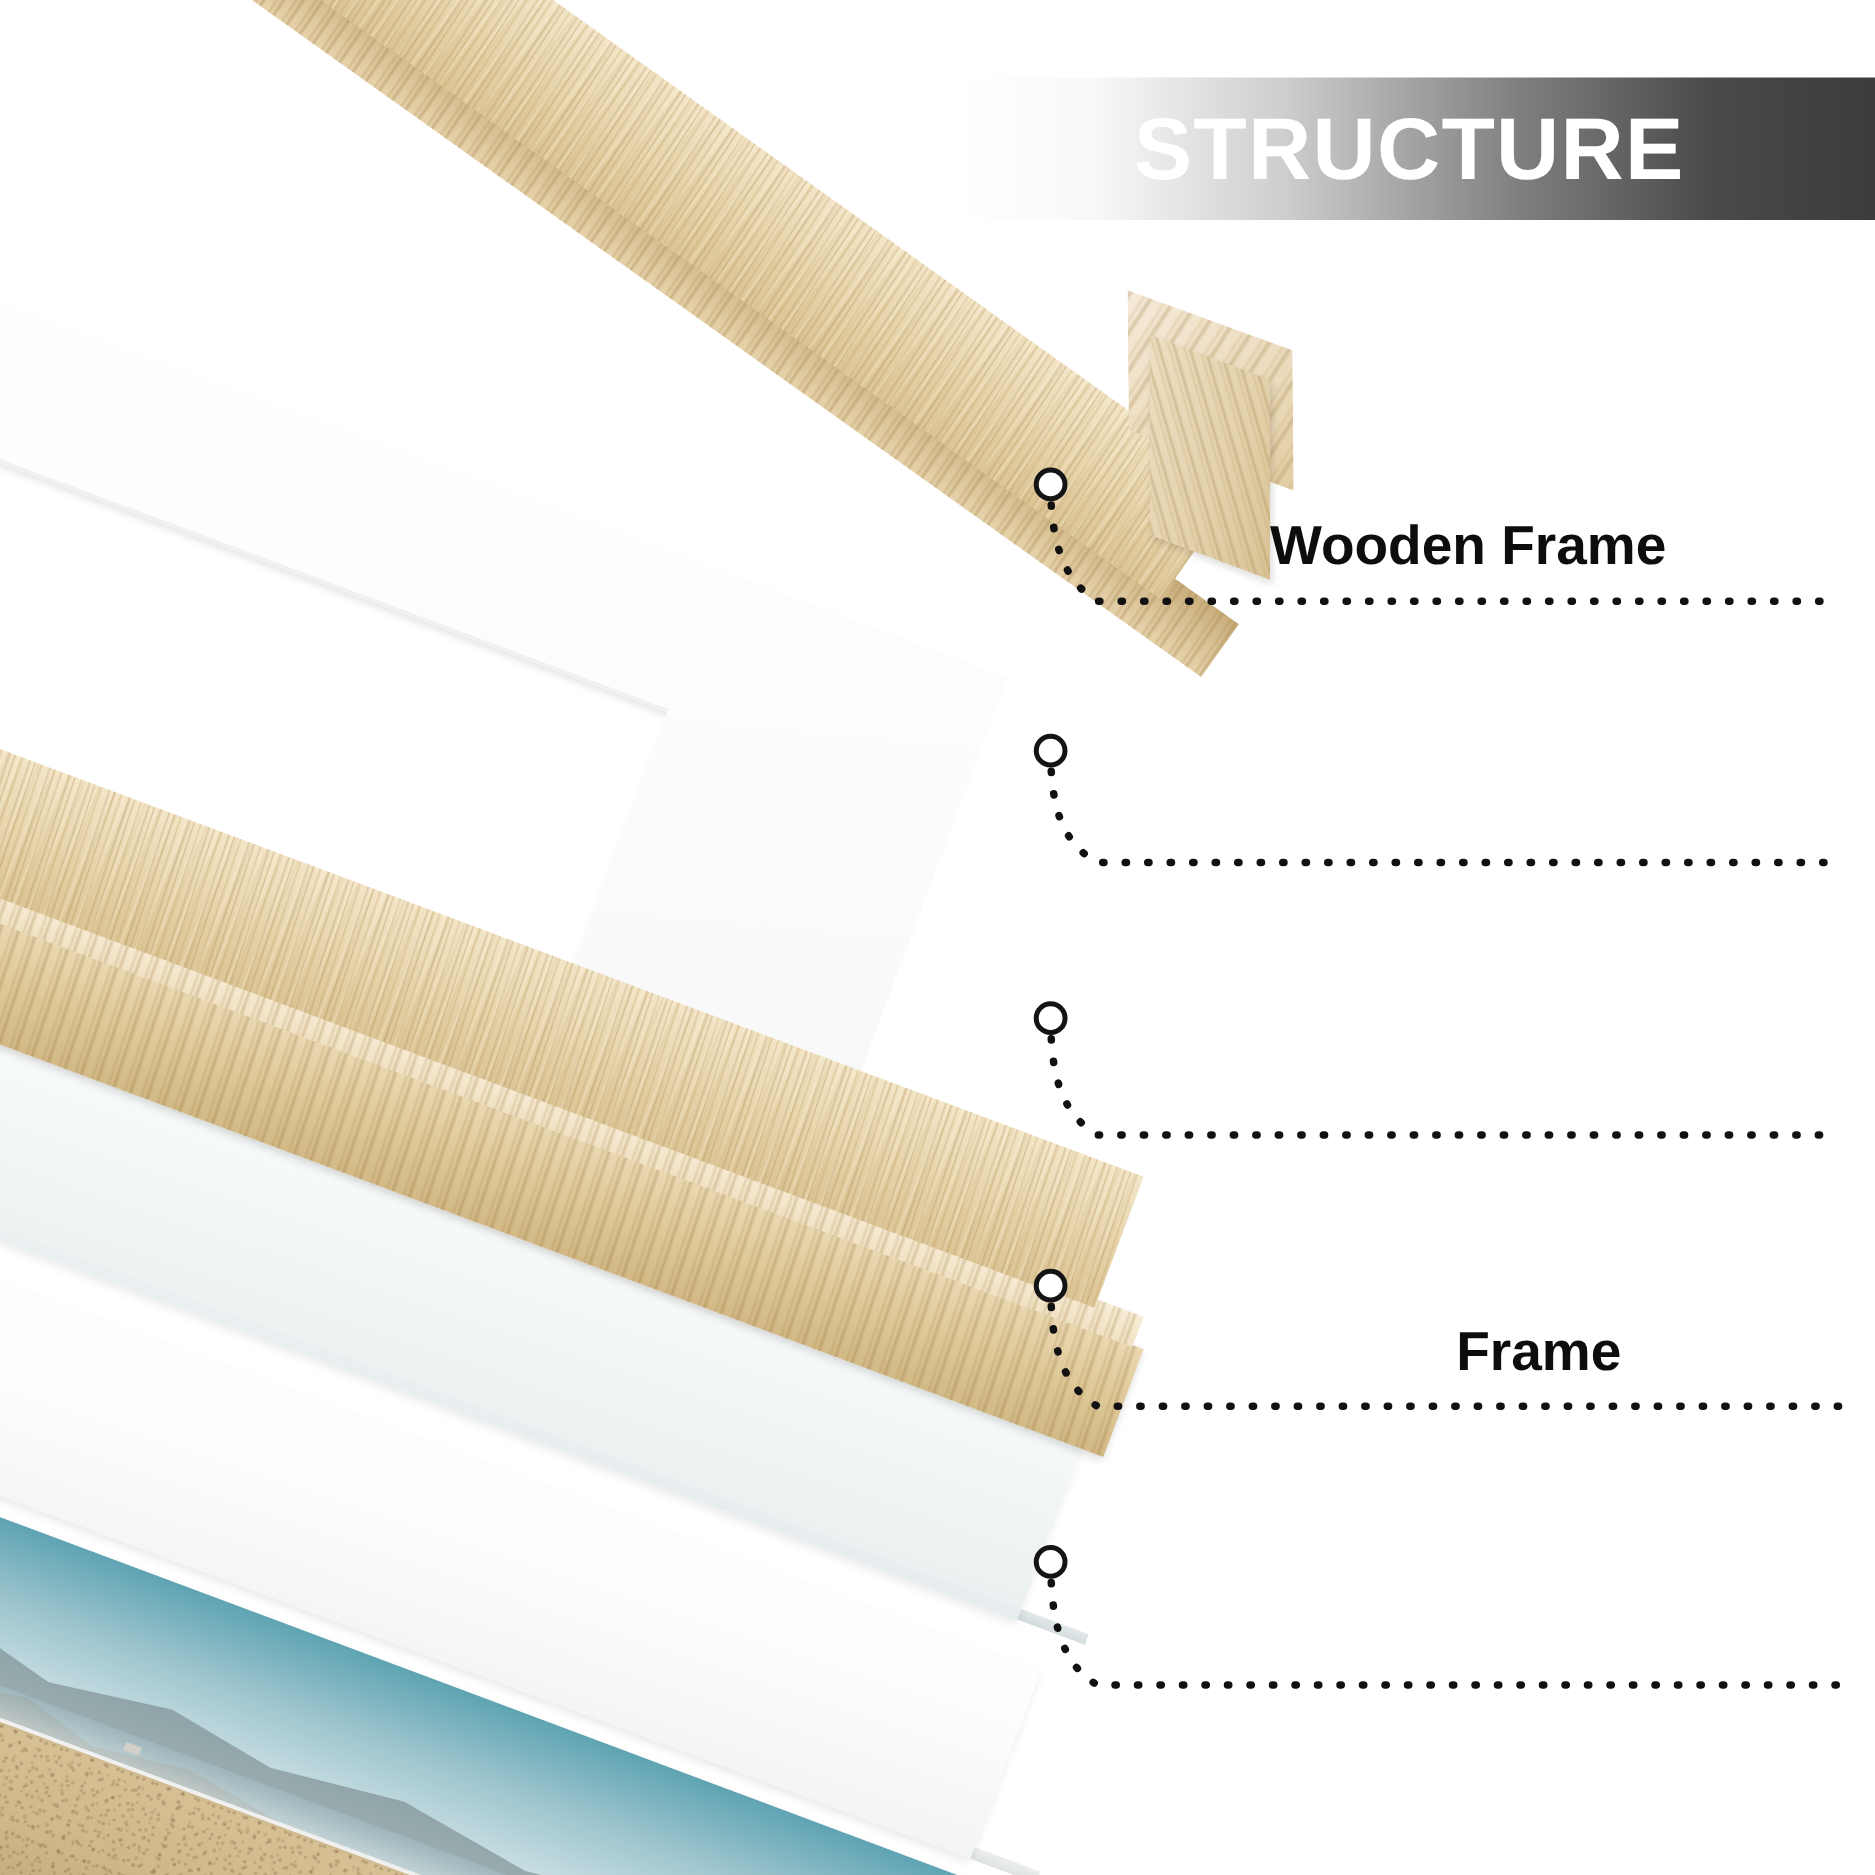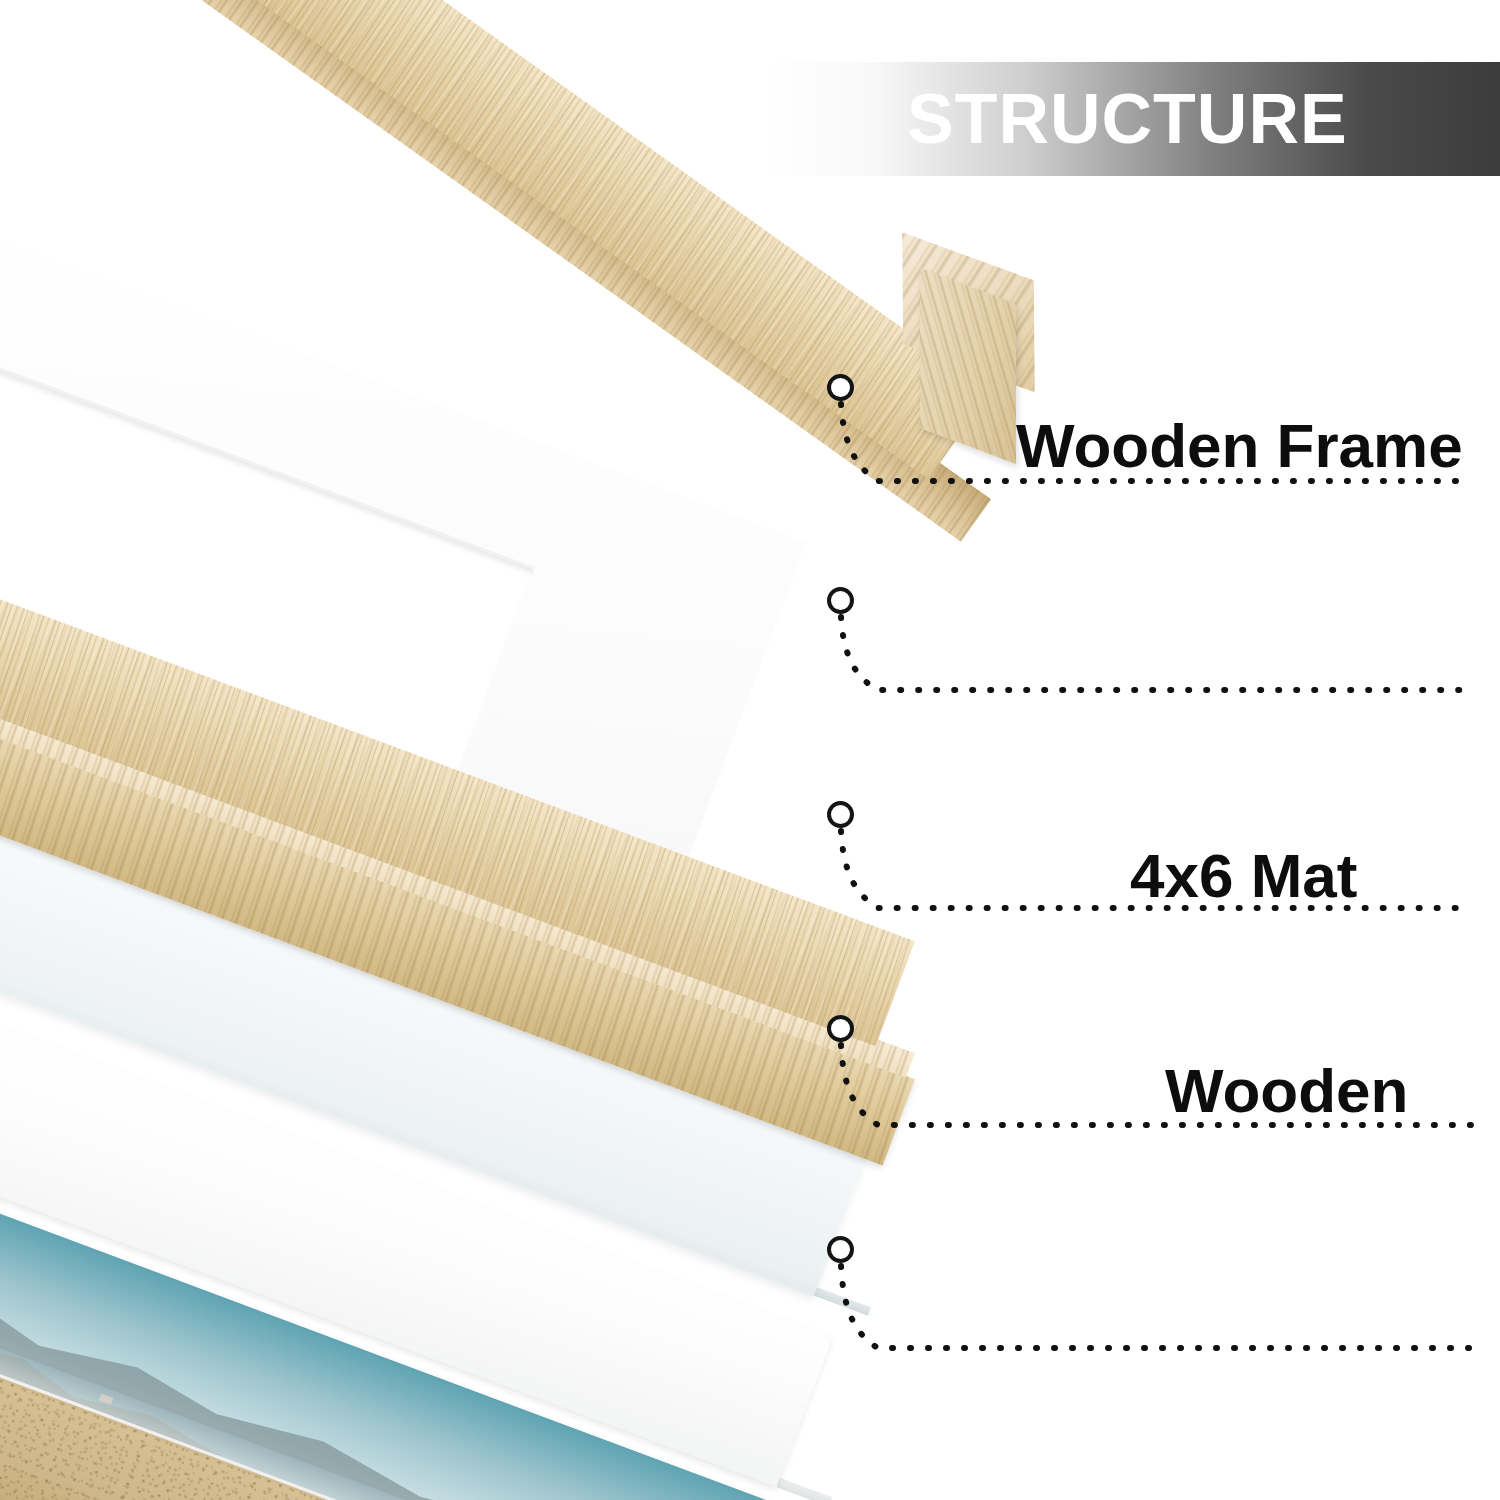--- a/index.html
+++ b/index.html
@@ -279,21 +279,21 @@
     box-sizing:border-box;
     pointer-events:auto;
   }
   .leader{
     position:absolute;
     pointer-events:none;
   }
   .label{
     position:absolute;
     color:#0d0d0d;
-    font-size:62px;
+    font-size:44px;
     font-weight:bold;
     line-height:1;
     white-space:nowrap;
     font-family:"Liberation Sans","DejaVu Sans",sans-serif;
     pointer-events:auto;
   }
 </style>
 </head>
 <body>
 
@@ -367,17 +367,16 @@
       </g>
     </svg>
 
     <div class="dot-marker" style="left:827px;top:374px"></div>
     <div class="dot-marker" style="left:827px;top:587px"></div>
     <div class="dot-marker" style="left:827px;top:801px"></div>
     <div class="dot-marker" style="left:827px;top:1015px"></div>
     <div class="dot-marker" style="left:827px;top:1236px"></div>
 
     <div class="label" style="left:1016px;top:415px">Wooden Frame</div>
-    <div class="label" style="left:1130px;top:845px">4x6 Mat</div>
-    <div class="label" style="left:1165px;top:1060px">Wooden</div>
+    <div class="label" style="left:1165px;top:1060px">Frame</div>
   </div>
 
 </div>
 
 </body></html>

